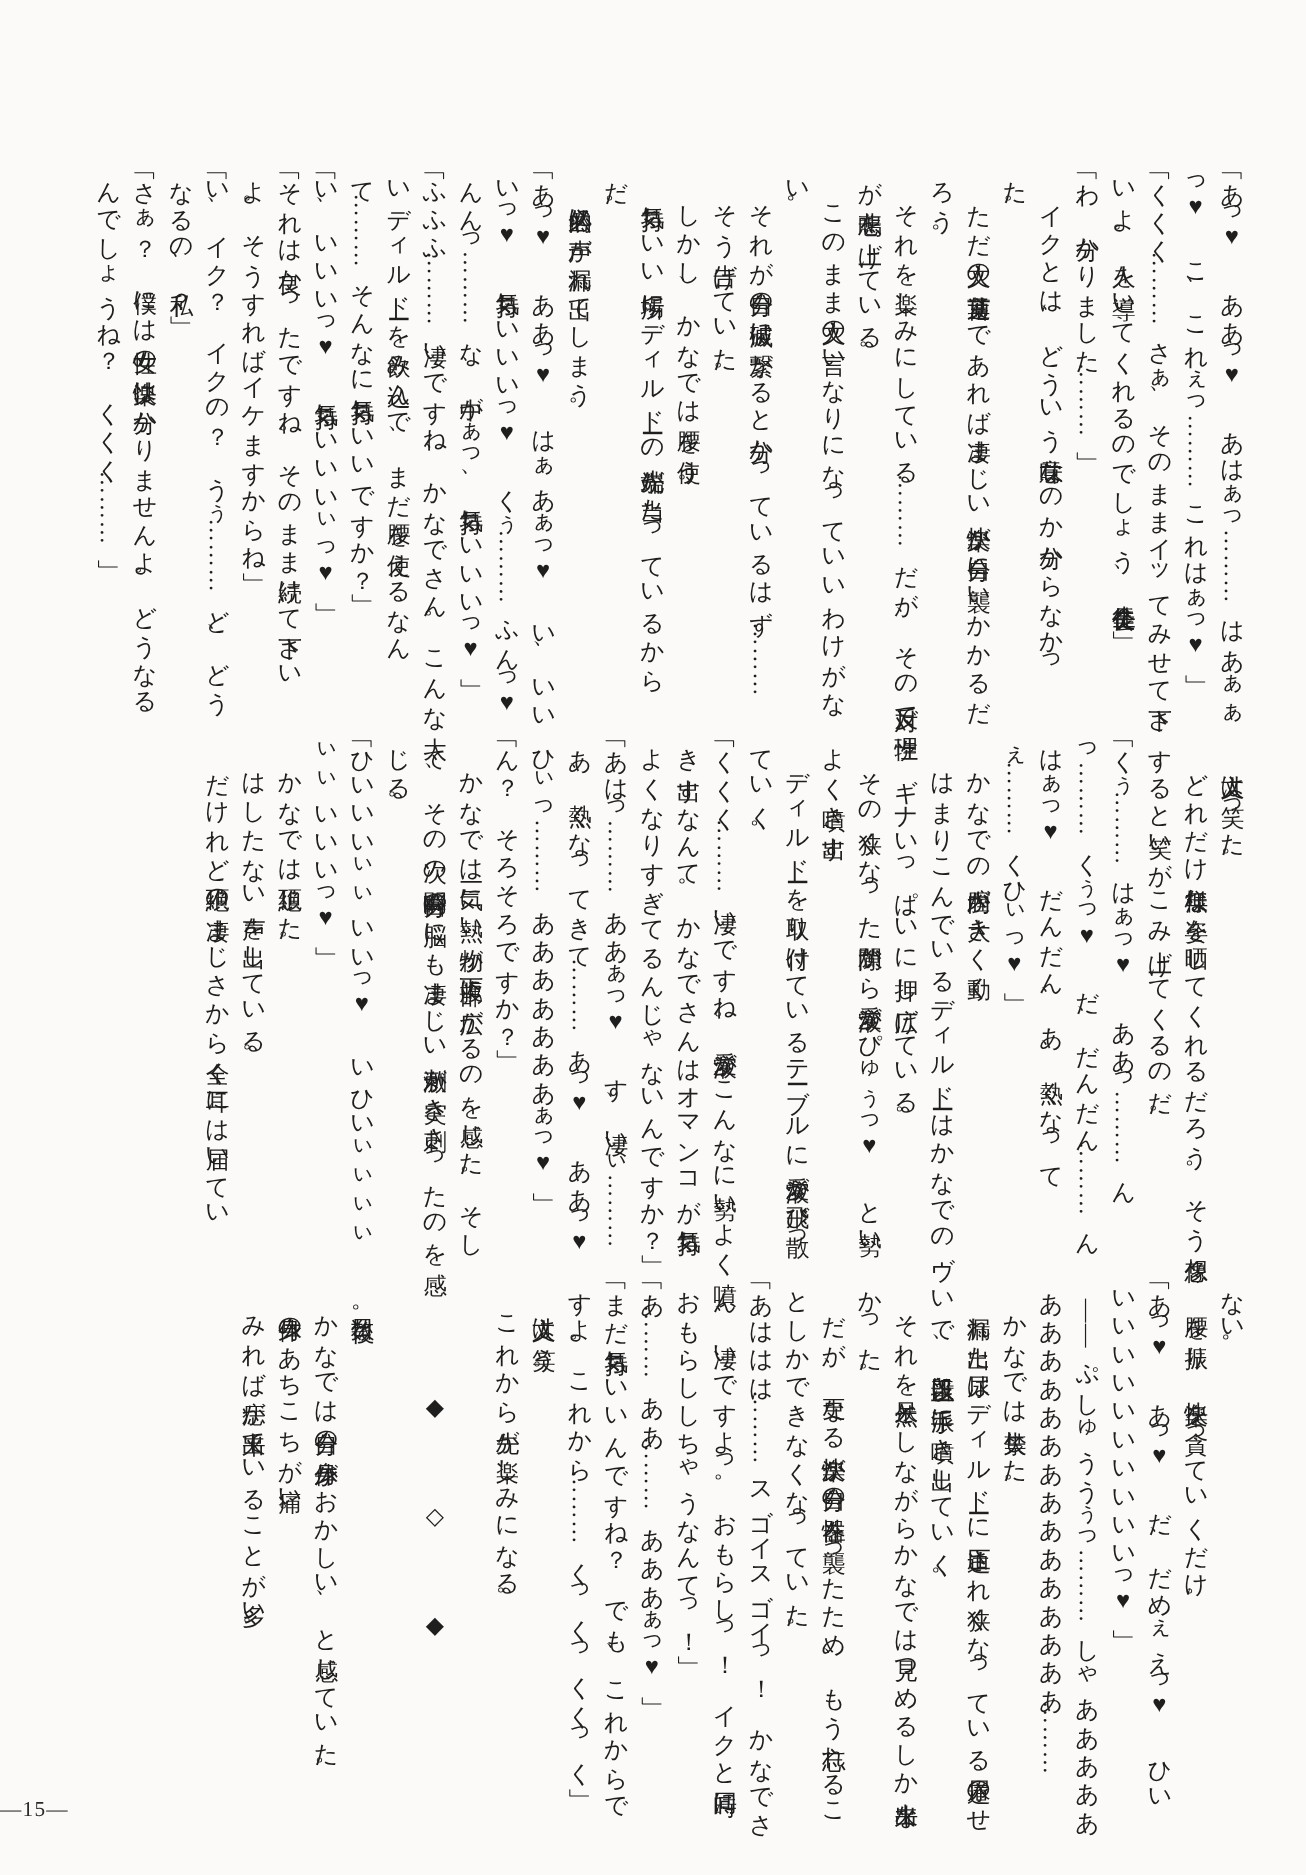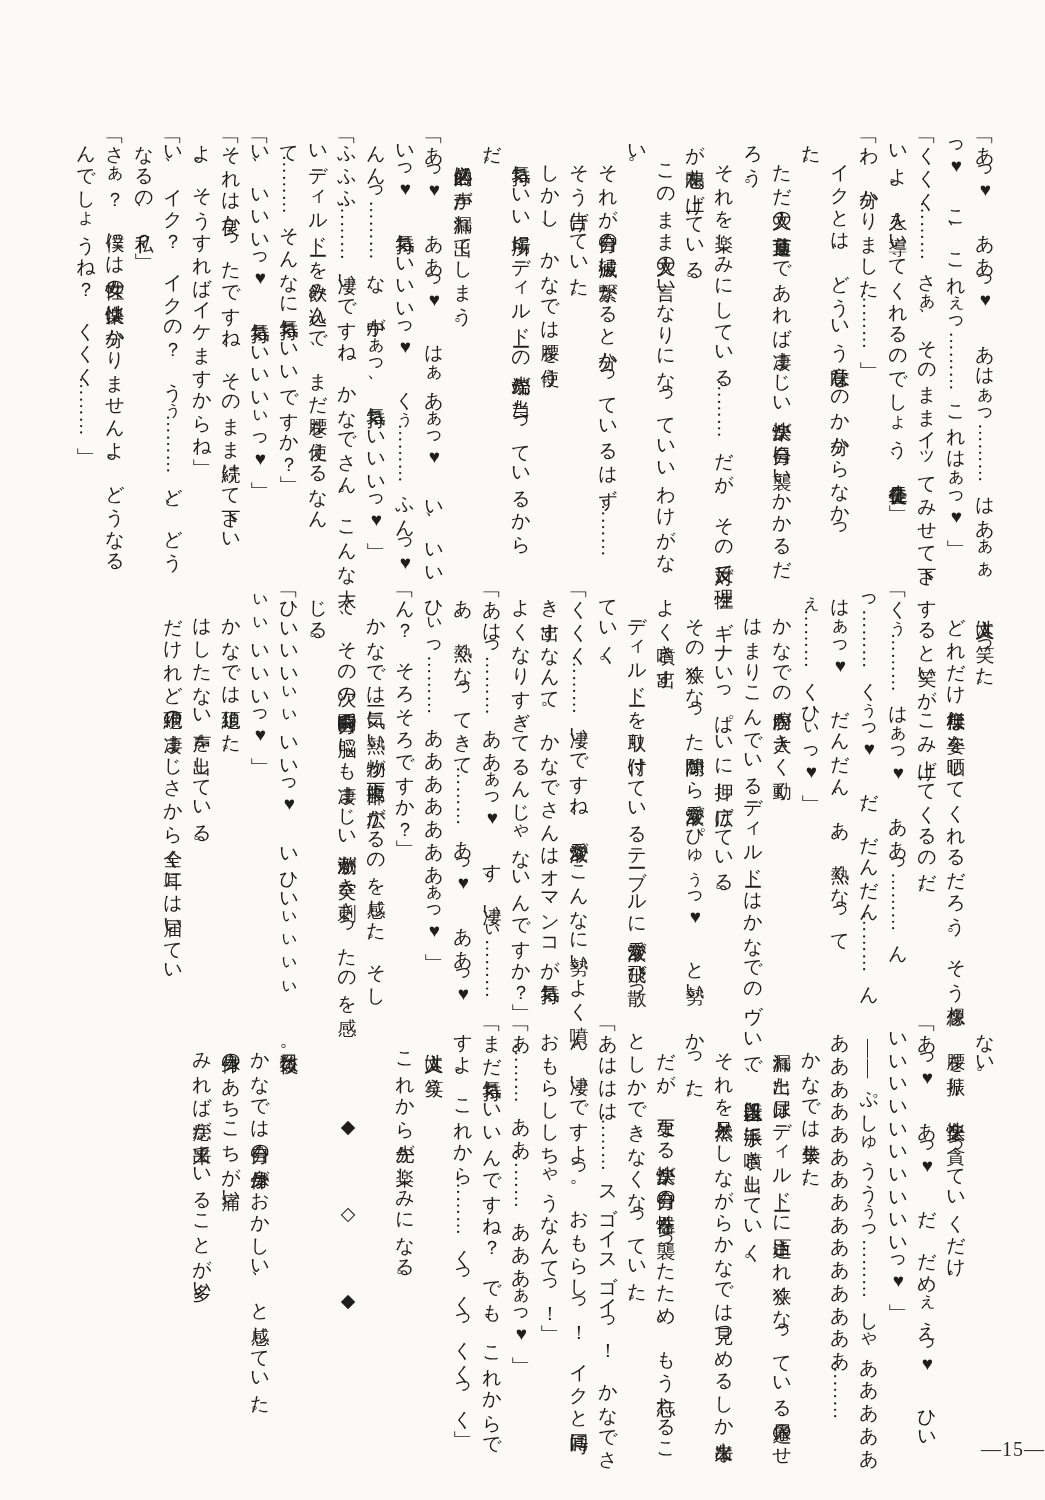--- a/index.html
+++ b/index.html
@@ -28,22 +28,22 @@
     margin-left:29px;
     margin-right:29px;
     letter-spacing:2px;
   }
   #block-top{top:132px;right:45px;height:448px;}
   #block-middle{top:586px;right:45px;height:430px;}
   #block-bottom{top:1020px;right:45px;height:442px;}
   .page-number{
     position:absolute;
     left:0;right:0;top:1438px;
-    text-align:right;
-    font-size:20px;
+    text-align:left;
+    font-size:17px;
     letter-spacing:1px;
     color:#2a2a2a;
   }
 </style>
 </head>
 <body>
 
 <div class="page">
 
   <div id="block-top" class="vblock">

